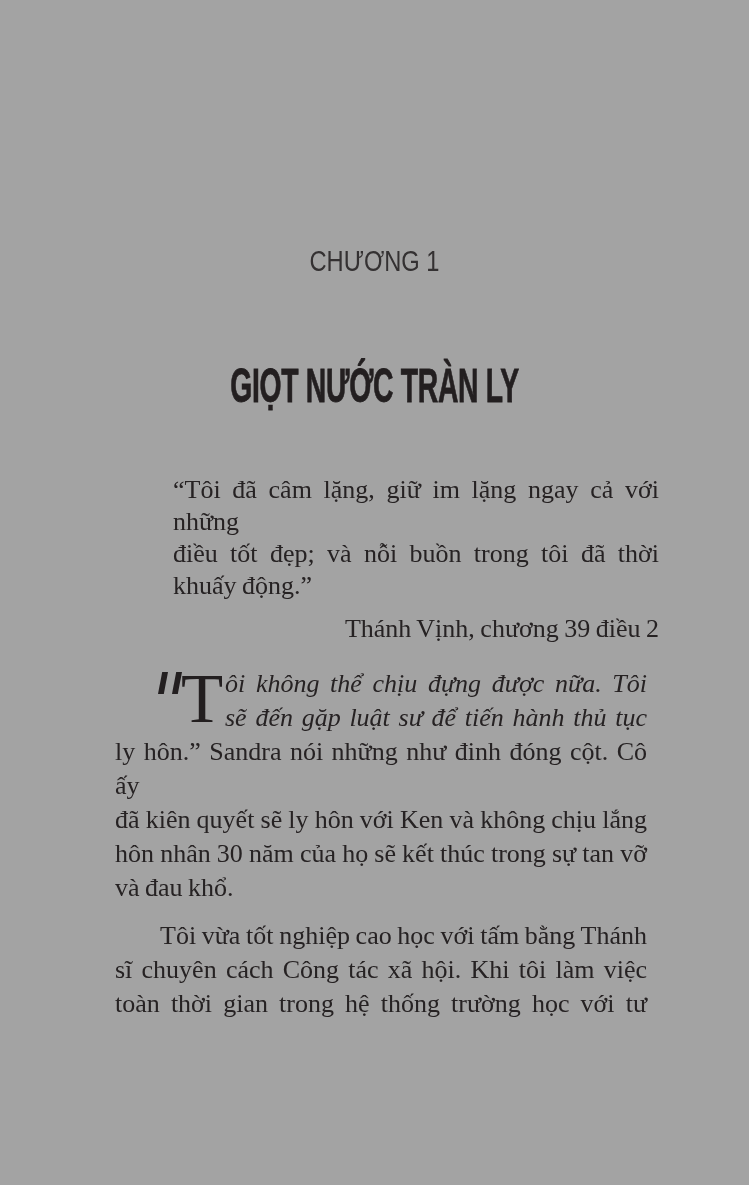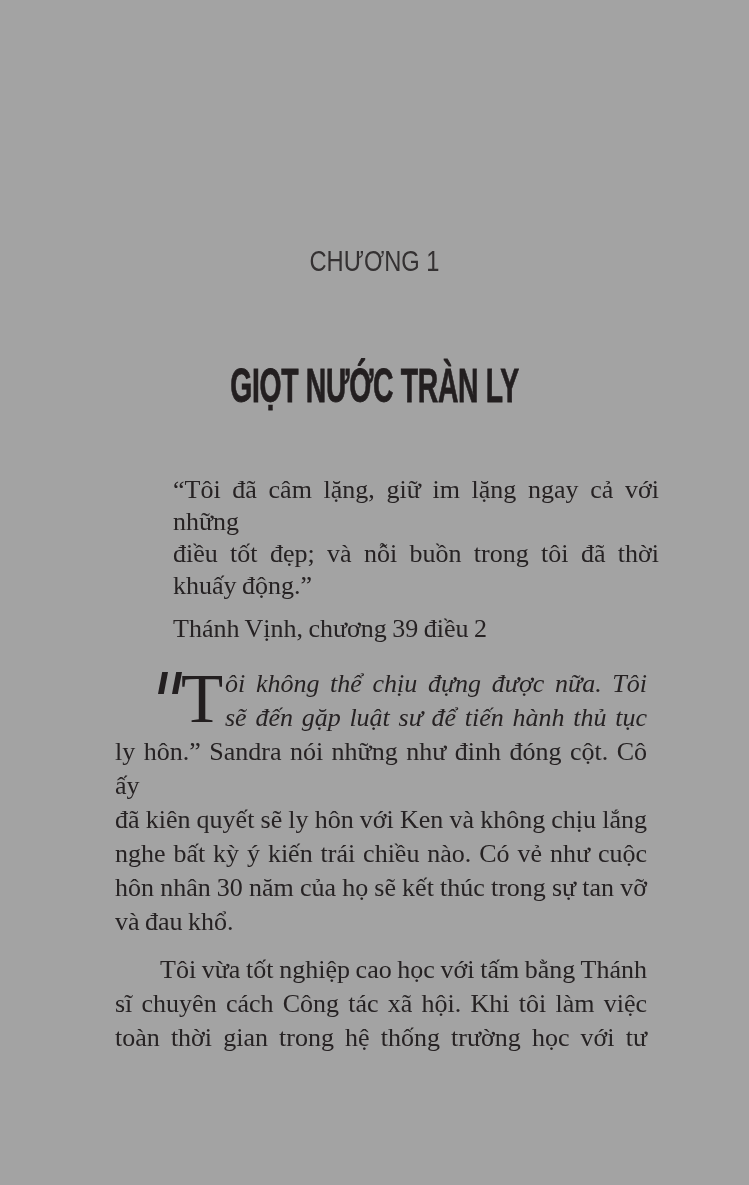--- a/index.html
+++ b/index.html
@@ -54,20 +54,21 @@
     position: absolute;
     left: 173px;
     width: 486px;
     top: 474px;
     font-size: 26px;
     line-height: 32px;
     word-spacing: -1px;
   }
   .attribution {
     margin-top: 11px;
+    text-align: right;
     font-size: 26px;
     line-height: 32px;
   }
 
   
   .bodytext {
     position: absolute;
     left: 115px;
     width: 532px;
     top: 667px;
@@ -123,21 +124,20 @@
     <div class="para1">
       <span class="dcq">
           <i class="b1"></i>
           <i class="b2"></i>
         </span>
       <span class="dcl">T</span>
       <div class="jl ind">ôi không thể chịu đựng được nữa. Tôi</div>
       <div class="jl ind">sẽ đến gặp luật sư để tiến hành thủ tục</div>
       <div class="jl">ly hôn.” Sandra nói những như đinh đóng cột. Cô ấy</div>
       <div class="jl">đã kiên quyết sẽ ly hôn với Ken và không chịu lắng</div>
-      <div class="jl">nghe bất kỳ ý kiến trái chiều nào. Có vẻ như cuộc</div>
       <div class="jl">hôn nhân 30 năm của họ sẽ kết thúc trong sự tan vỡ</div>
       <div>và đau khổ.</div>
     </div>
 
     <div class="para2">
       <div class="jl first">Tôi vừa tốt nghiệp cao học với tấm bằng Thánh</div>
       <div class="jl">sĩ chuyên cách Công tác xã hội. Khi tôi làm việc</div>
       <div class="jl">toàn thời gian trong hệ thống trường học với tư</div>
     </div>
 

